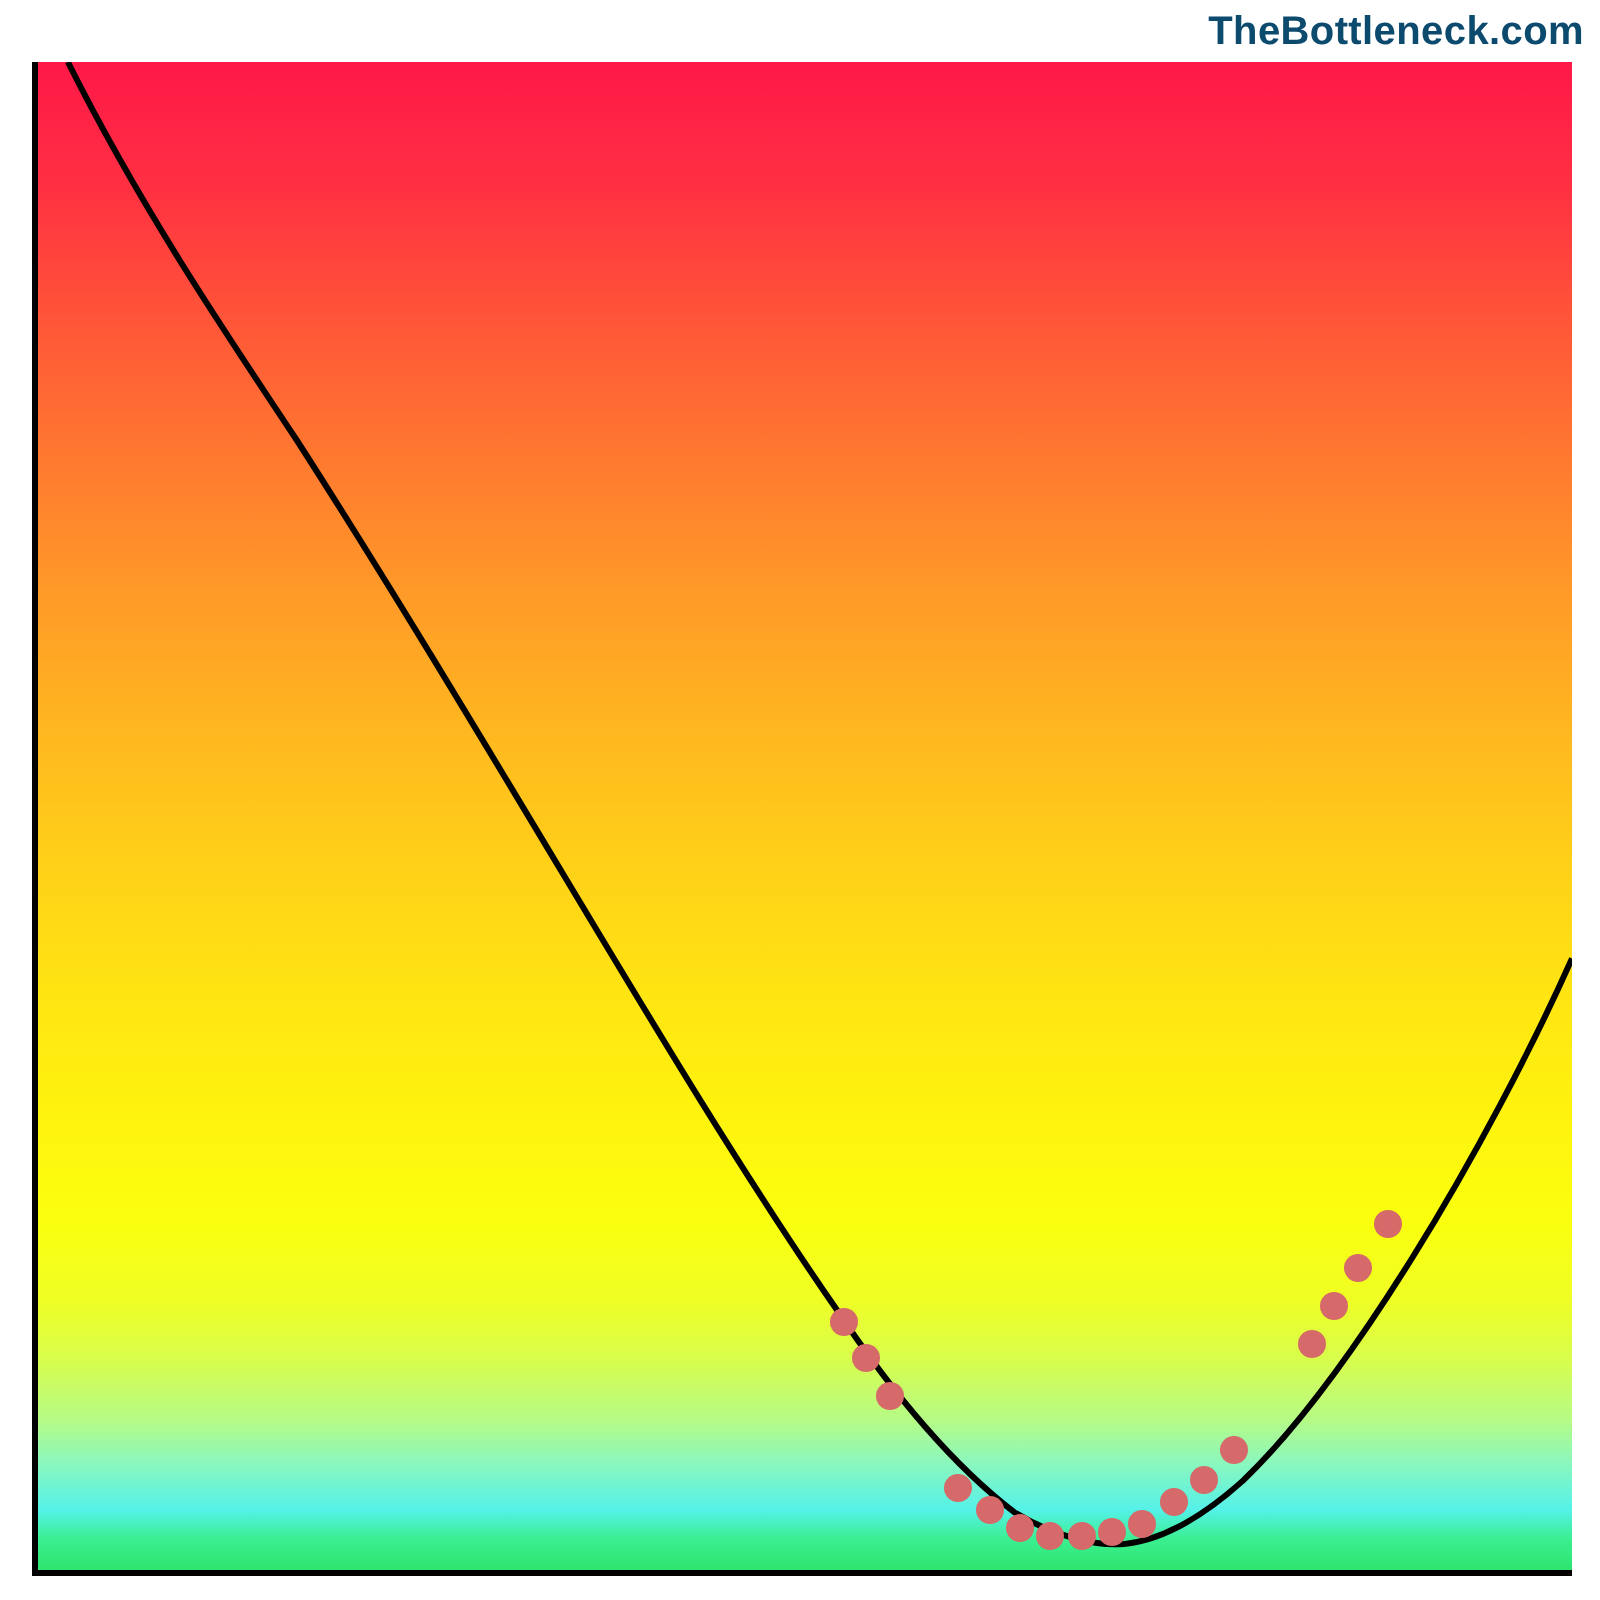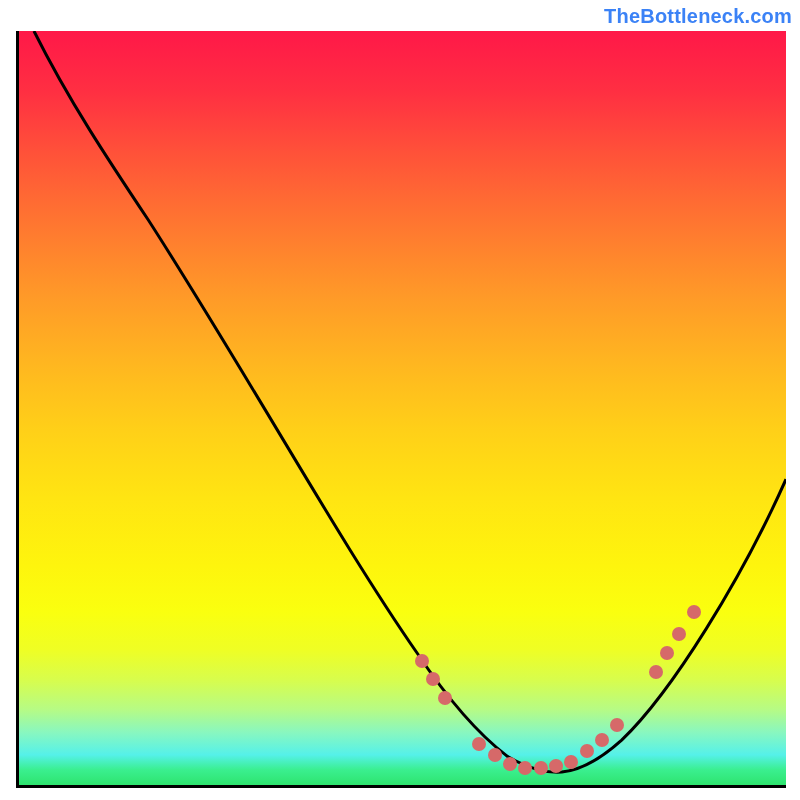--- a/index.html
+++ b/index.html
@@ -9,21 +9,21 @@
     height: 800px;
     position: relative;
     font-family: Arial, sans-serif;
     background: #ffffff;
   }
   .watermark {
     position: absolute;
     top: 5px;
     right: 8px;
     font-size: 20px;
-    color: #3b82f6;
+    color: #0c4a6e;
     font-weight: bold;
     letter-spacing: 0.2px;
     z-index: 10;
   }
   .plot-area {
     position: absolute;
     top: 31px;
     left: 16px;
     width: 770px;
     height: 757px;

